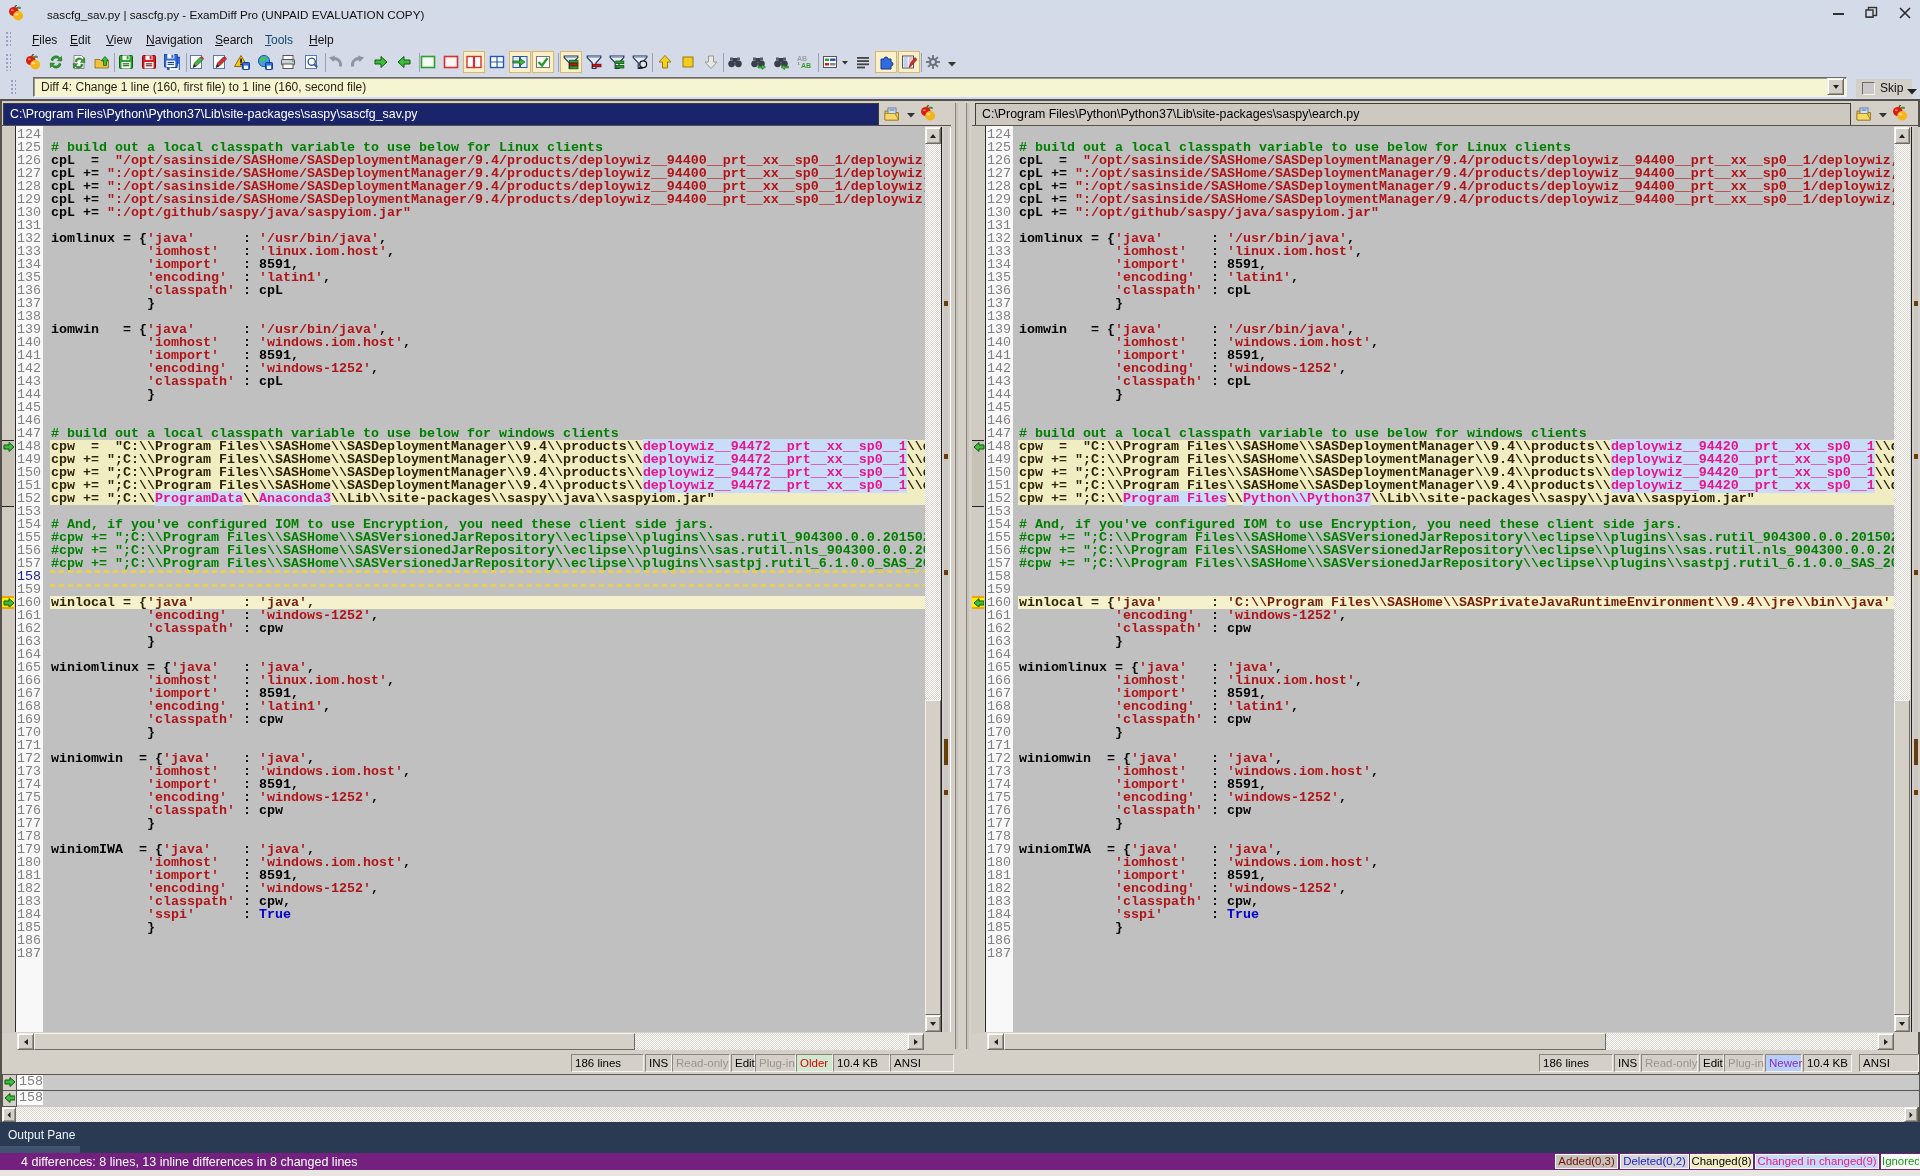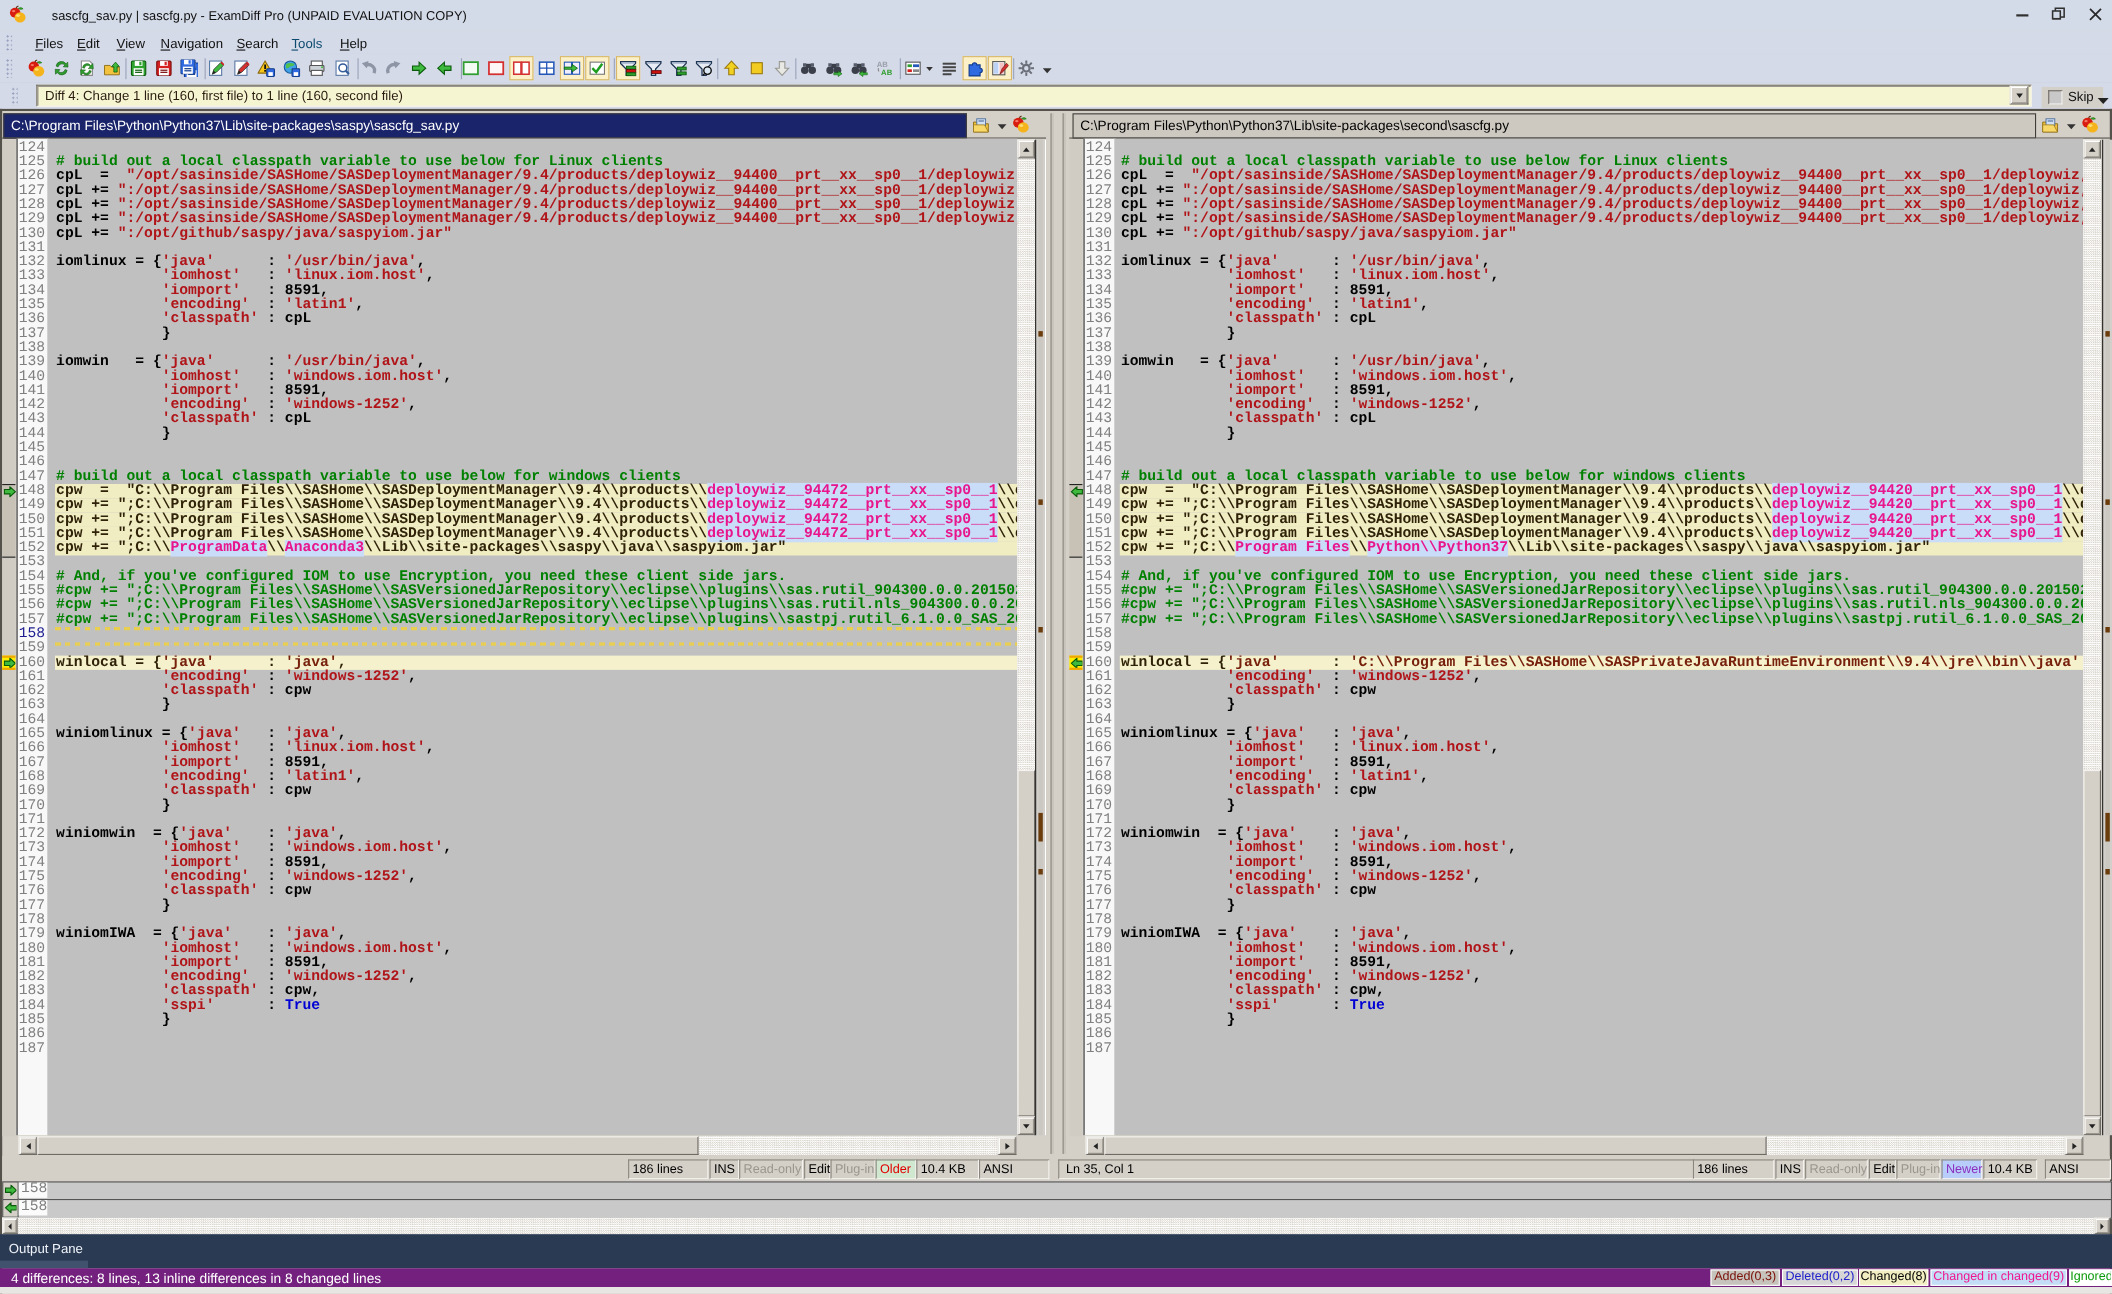--- a/index.html
+++ b/index.html
@@ -294,21 +294,21 @@
     <svg style="position:absolute;left:1906px;top:86px" width="12" height="10" viewBox="0 0 12 10">
       <path d="M1 3 L11 3 L6 8.5 Z" fill="#222"></path>
     </svg>
     <div style="position:absolute;left:0;top:99px;width:1920px;height:2px;background:#55524c"></div>
     <div style="position:absolute;left:0;top:101px;width:1920px;height:1075px;background:#d4d0c8"></div>
     <div style="position:absolute;left:0;top:99px;width:2px;height:1077px;background:#55524c"></div>
     <div style="position:absolute;left:1918px;top:99px;width:2px;height:1077px;background:#55524c"></div>
     <div style="position:absolute;left:3px;top:103px;width:874px;height:21px;background:#19246b;border:1px solid #403e3a"></div>
     <div style="position:absolute;left:10px;top:107px;font-size:12.4px;color:#fff">C:\Program Files\Python\Python37\Lib\site-packages\saspy\sascfg_sav.py</div>
     <div style="position:absolute;left:975px;top:103px;width:874px;height:21px;background:#cdc9c1;border:1px solid #403e3a"></div>
-    <div style="position:absolute;left:982px;top:107px;font-size:12.4px;color:#000">C:\Program Files\Python\Python37\Lib\site-packages\second\sascfg.py</div>
+    <div style="position:absolute;left:982px;top:107px;font-size:12.4px;color:#000">C:\Program Files\Python\Python37\Lib\site-packages\saspy\earch.py</div>
     <svg style="position:absolute;left:884px;top:106px" width="16" height="16" viewBox="0 0 16 16">
       <path d="M1 5 L6 5 L7.5 6.5 L14.5 6.5 L14.5 14 L1 14 Z" fill="#f2c23e" stroke="#8a6a10" stroke-width="0.8"></path>
       <rect x="4" y="2" width="8" height="6" fill="#cfe0f4" stroke="#4a6a9a" stroke-width="0.8"></rect>
       <rect x="5.5" y="3.5" width="5" height="1" fill="#4a6a9a"></rect>
       <path d="M1 7.5 L11 7.5 L14.5 14 L1 14 Z" fill="#f8d868" stroke="#8a6a10" stroke-width="0.6"></path>
     </svg>
     <svg style="position:absolute;left:906px;top:110px" width="10" height="10" viewBox="0 0 10 10">
       <path d="M1 3 L9 3 L5 7.5 Z" fill="#333"></path>
     </svg>
     <svg style="position:absolute;left:920px;top:105px" width="17" height="17" viewBox="0 0 17 17">
@@ -459,23 +459,20 @@
     </div>
     <div style="position:absolute;left:796px;top:1054px;width:35px;height:16px;background:#cfe8cf;border:1px solid;border-color:#8a867e #f4f2ee #f4f2ee #8a867e">
       <div style="position:absolute;left:3px;top:2px;font-size:11.5px;color:#e00000;white-space:nowrap">Older</div>
     </div>
     <div style="position:absolute;left:833px;top:1054px;width:55px;height:16px;background:#d4d0c8;border:1px solid;border-color:#8a867e #f4f2ee #f4f2ee #8a867e">
       <div style="position:absolute;left:3px;top:2px;font-size:11.5px;color:#000;white-space:nowrap">10.4 KB</div>
     </div>
     <div style="position:absolute;left:890px;top:1054px;width:62px;height:16px;background:#d4d0c8;border:1px solid;border-color:#8a867e #f4f2ee #f4f2ee #8a867e">
       <div style="position:absolute;left:3px;top:2px;font-size:11.5px;color:#000;white-space:nowrap">ANSI</div>
     </div>
-    <div style="position:absolute;left:962px;top:1054px;width:576px;height:16px;background:#d4d0c8;border:1px solid;border-color:#8a867e #f4f2ee #f4f2ee #8a867e">
-      <div style="position:absolute;left:6px;top:2px;font-size:11.5px;color:#000;white-space:nowrap">Ln 35, Col 1</div>
-    </div>
     <div style="position:absolute;left:1539px;top:1054px;width:72px;height:16px;background:#d4d0c8;border:1px solid;border-color:#8a867e #f4f2ee #f4f2ee #8a867e">
       <div style="position:absolute;left:3px;top:2px;font-size:11.5px;color:#000;white-space:nowrap">186 lines</div>
     </div>
     <div style="position:absolute;left:1614px;top:1054px;width:24px;height:16px;background:#d4d0c8;border:1px solid;border-color:#8a867e #f4f2ee #f4f2ee #8a867e">
       <div style="position:absolute;left:3px;top:2px;font-size:11.5px;color:#000;white-space:nowrap">INS</div>
     </div>
     <div style="position:absolute;left:1641px;top:1054px;width:55px;height:16px;background:#d4d0c8;border:1px solid;border-color:#8a867e #f4f2ee #f4f2ee #8a867e">
       <div style="position:absolute;left:3px;top:2px;font-size:11.5px;color:#9a968e;white-space:nowrap">Read-only</div>
     </div>
     <div style="position:absolute;left:1699px;top:1054px;width:23px;height:16px;background:#d4d0c8;border:1px solid;border-color:#8a867e #f4f2ee #f4f2ee #8a867e">
@@ -515,19 +512,19 @@
     <div style="position:absolute;left:2px;top:1107px;width:12px;height:13px;background:#d4d0c8;border:1px solid;border-color:#f4f2ee #6e6a64 #6e6a64 #f4f2ee;box-shadow:inset 1px 1px 0 #fff, inset -1px -1px 0 #9a968e;font-size:8px;text-align:center;color:#111">
       <span style="position:absolute;left:50%;top:50%;transform:translate(-50%,-50%);width:0;height:0;border-top:3.0px solid transparent;border-bottom:3.0px solid transparent;border-right:3.7199999999999998px solid #222"></span>
     </div>
     <div style="position:absolute;left:1904px;top:1107px;width:12px;height:13px;background:#d4d0c8;border:1px solid;border-color:#f4f2ee #6e6a64 #6e6a64 #f4f2ee;box-shadow:inset 1px 1px 0 #fff, inset -1px -1px 0 #9a968e;font-size:8px;text-align:center;color:#111">
       <span style="position:absolute;left:50%;top:50%;transform:translate(-50%,-50%);width:0;height:0;border-top:3.0px solid transparent;border-bottom:3.0px solid transparent;border-left:3.7199999999999998px solid #222"></span>
     </div>
     <div style="position:absolute;left:0;top:1122px;width:1920px;height:31px;background:#2a3a53"></div>
     <div style="position:absolute;left:8px;top:1128px;font-size:12px;color:#f0f4fa">Output Pane</div>
     <div style="position:absolute;left:0;top:1146px;width:80px;height:7px;background:#40526e"></div>
     <div style="position:absolute;left:0;top:1153px;width:1920px;height:17px;background:#74207e"></div>
-    <div style="position:absolute;left:10px;top:1155px;font-size:12.5px;color:#fff">4 differences: 8 lines, 13 inline differences in 8 changed lines</div>
+    <div style="position:absolute;left:21px;top:1155px;font-size:12.5px;color:#fff">4 differences: 8 lines, 13 inline differences in 8 changed lines</div>
     <div style="position:absolute;left:1555px;top:1154px;width:61px;height:13px;background:#c6c2bc;border:1px solid #fff;font-size:11.4px;color:#7a1008;text-align:center;line-height:13px;white-space:nowrap;overflow:hidden">Added(0,3)</div>
     <div style="position:absolute;left:1620px;top:1154px;width:67px;height:13px;background:#d6d6d6;border:1px solid #fff;font-size:11.4px;color:#2020cc;text-align:center;line-height:13px;white-space:nowrap;overflow:hidden">Deleted(0,2)</div>
     <div style="position:absolute;left:1690px;top:1154px;width:61px;height:13px;background:#f2eec2;border:1px solid #fff;font-size:11.4px;color:#000;text-align:center;line-height:13px;white-space:nowrap;overflow:hidden">Changed(8)</div>
     <div style="position:absolute;left:1755px;top:1154px;width:122px;height:13px;background:#c4ddf6;border:1px solid #fff;font-size:11.4px;color:#f01690;text-align:center;line-height:13px;white-space:nowrap;overflow:hidden">Changed in changed(9)</div>
     <div style="position:absolute;left:1881px;top:1154px;width:37px;height:13px;background:#fff;border:1px solid #fff;font-size:11.4px;color:#0a9a0a;text-align:center;line-height:13px;white-space:nowrap;overflow:hidden">Ignored</div>
     <div style="position:absolute;left:0;top:1170px;width:1920px;height:6px;background:#e8e6e2"></div>
   </div>
 </body></html>

